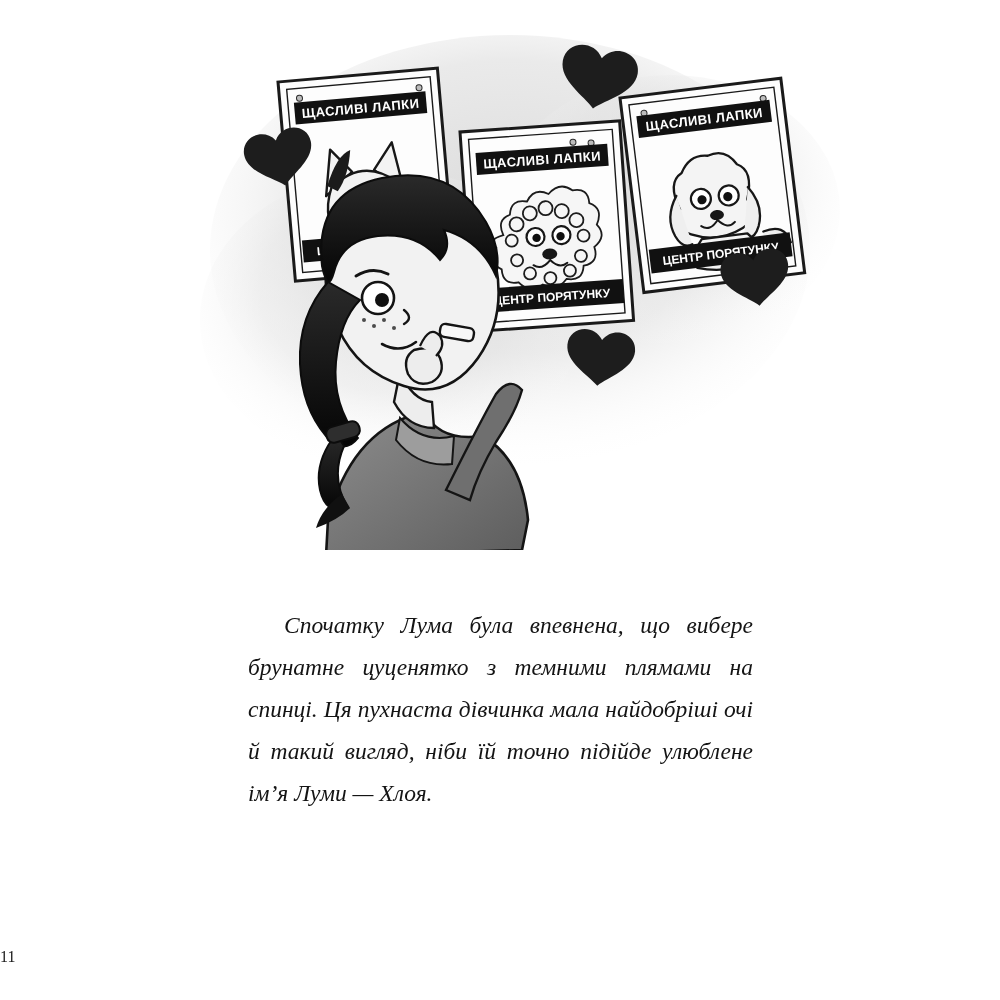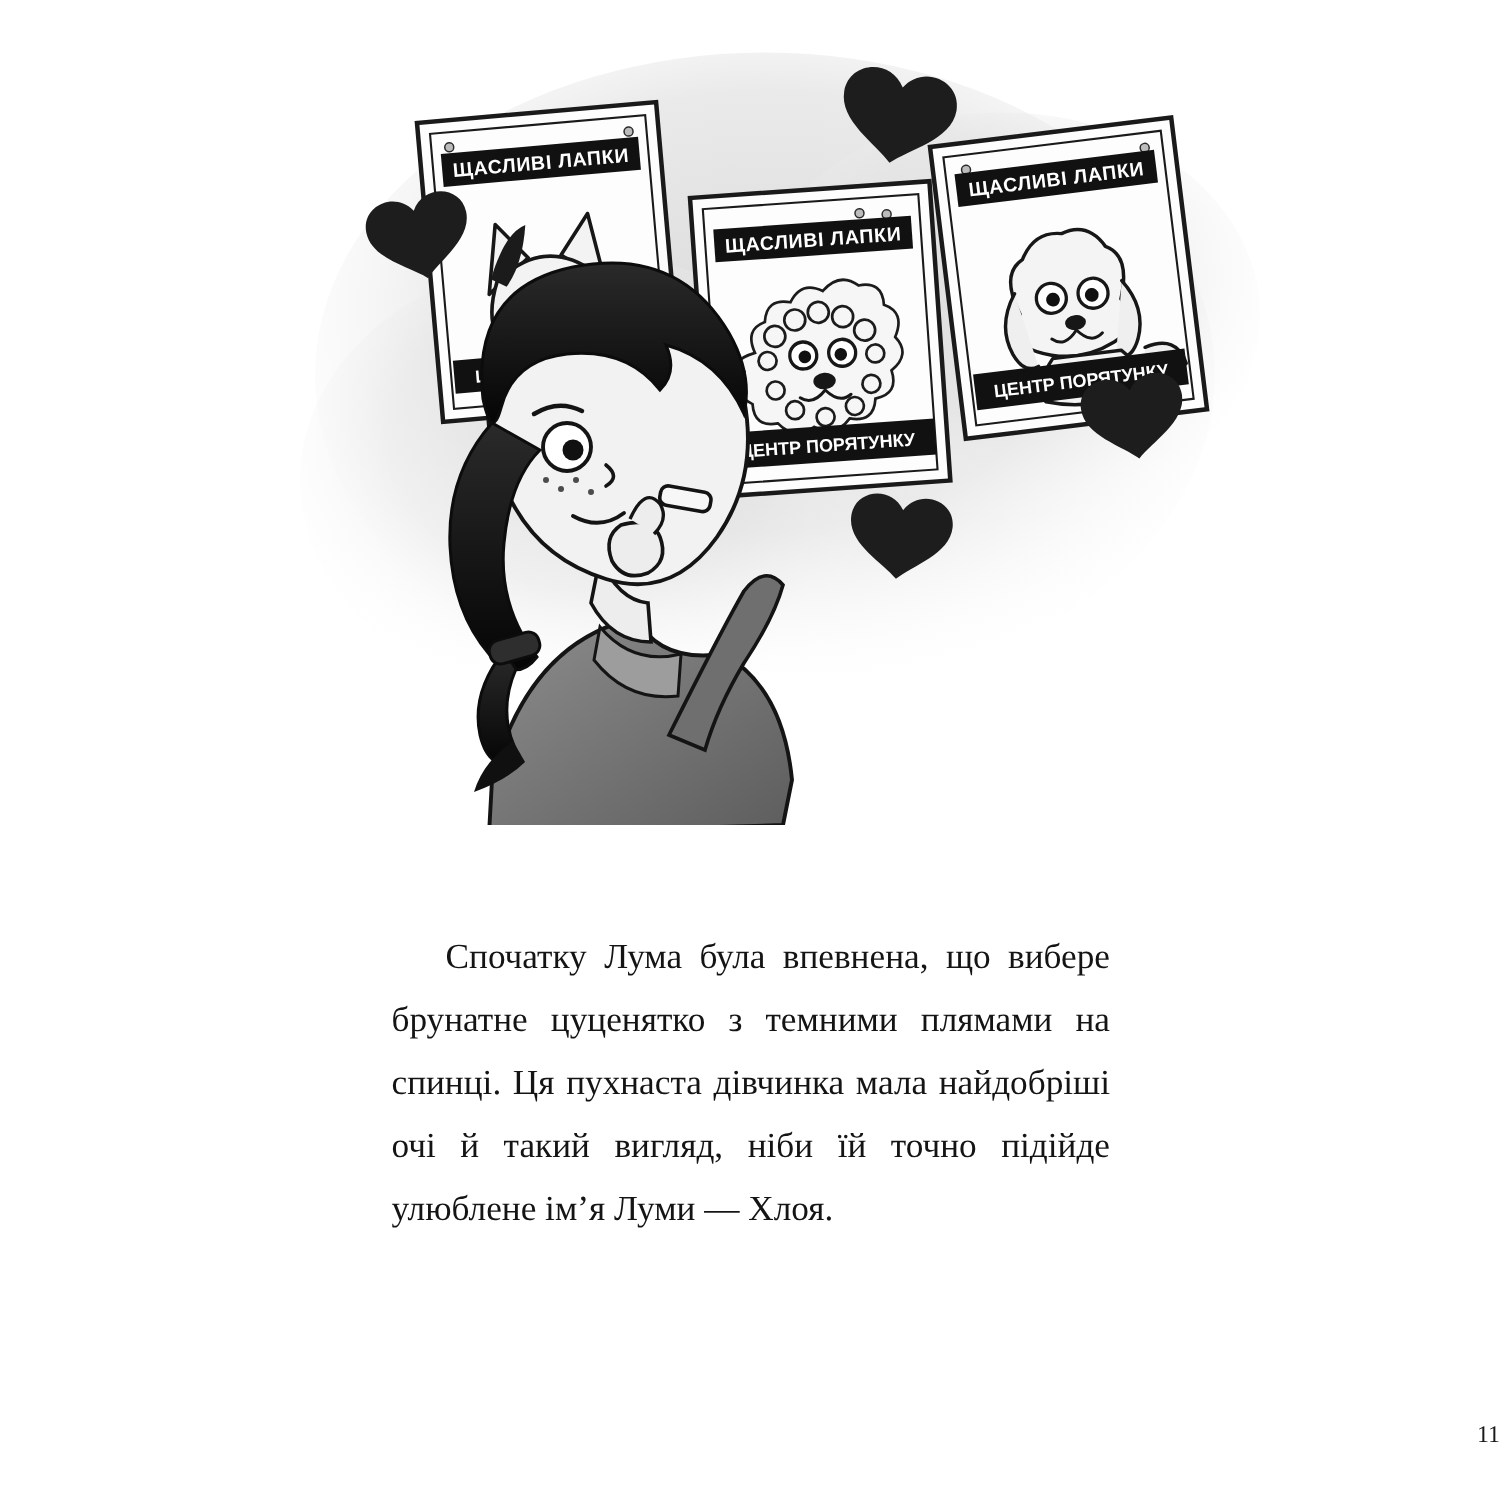--- a/index.html
+++ b/index.html
@@ -36,34 +36,35 @@
     left: 248px;
     top: 604px;
     width: 505px;
     font-size: 23.5px;
     line-height: 42px;
     color: #141414;
     text-align: justify;
     font-family: "Liberation Serif", serif;
   }
   .para {
-    margin: 13px;
+    margin: 0;
     text-indent: 36px;
+    font-style: italic;
   }
   .para + .para {
     margin-top: 0;
   }
 
   
   .page-number {
     position: absolute;
     left: 0;
     right: 0;
     top: 948px;
-    text-align: right;
+    text-align: left;
     font-size: 16px;
     color: #1a1a1a;
     font-family: "Liberation Serif", serif;
   }
 </style>
 </head>
 <body>
 
 <div class="page">
 

